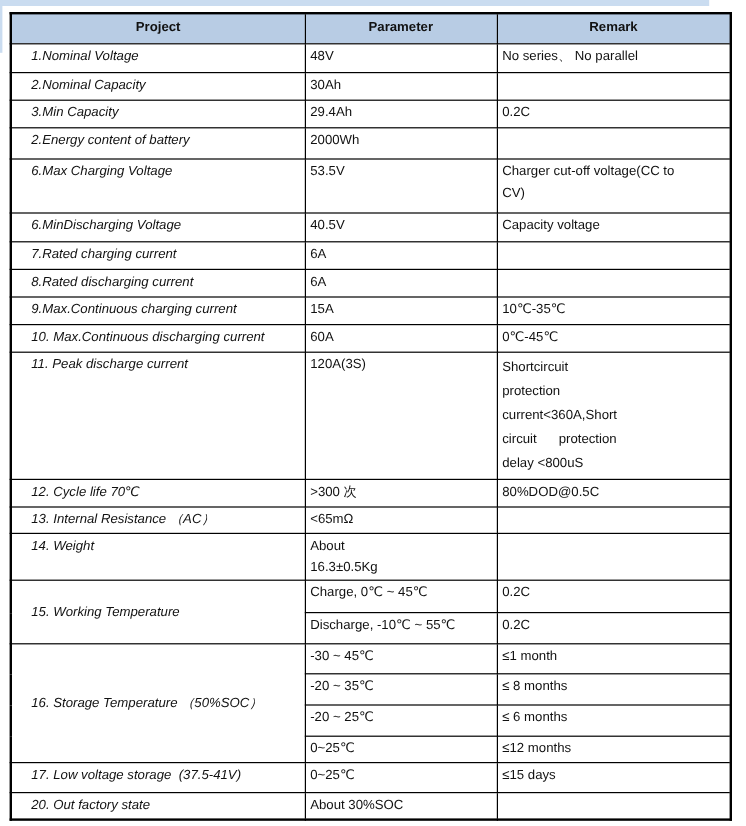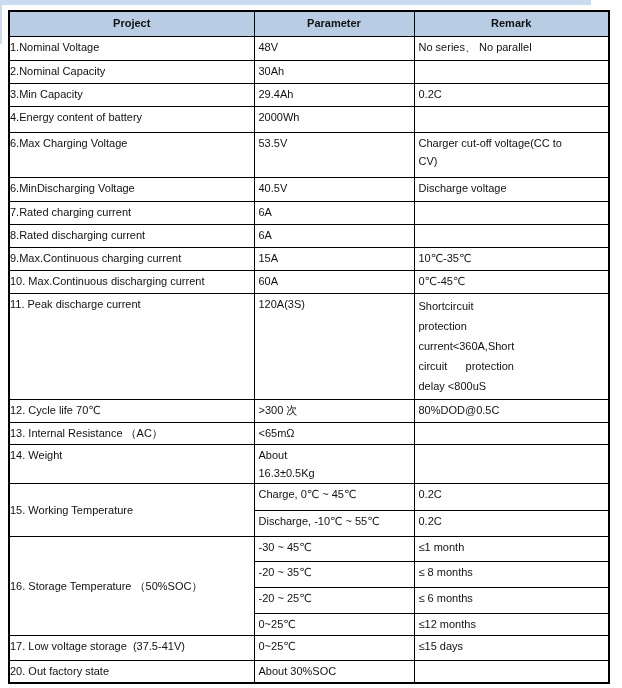--- a/index.html
+++ b/index.html
@@ -43,21 +43,21 @@
   }
   th {
     background: #b8cce4;
     font-weight: 700;
     text-align: center;
     vertical-align: middle;
     height: 20px;
     padding: 2px;
     margin-left: 44px;
   }
-  td.proj { padding-left: 0; }
+  td.proj { padding-left: 16px; font-style: italic; }
   td.merged { vertical-align: middle; }
   td.bold-remark { font-weight: 400; line-height: 1.82; }
 </style>
 </head>
 <body>
 
 <div class="top-strip"></div>
 <div class="left-strip"></div>
 
 <table class="spec">
@@ -83,34 +83,34 @@
       <td class="proj">2.Nominal Capacity</td>
       <td>30Ah</td>
       <td></td>
     </tr>
     <tr style="height:23px">
       <td class="proj">3.Min Capacity</td>
       <td>29.4Ah</td>
       <td>0.2C</td>
     </tr>
     <tr style="height:26px">
-      <td class="proj">4.Energy content of battery</td>
+      <td class="proj">2.Energy content of battery</td>
       <td>2000Wh</td>
       <td></td>
     </tr>
     <tr style="height:45px">
       <td class="proj">6.Max Charging Voltage</td>
       <td>53.5V</td>
       <td>Charger cut-off voltage(CC to
 CV)</td>
     </tr>
     <tr style="height:24px">
       <td class="proj">6.MinDischarging Voltage</td>
       <td>40.5V</td>
-      <td>Discharge voltage</td>
+      <td>Capacity voltage</td>
     </tr>
     <tr style="height:23px">
       <td class="proj">7.Rated charging current</td>
       <td>6A</td>
       <td></td>
     </tr>
     <tr style="height:23px">
       <td class="proj">8.Rated discharging current</td>
       <td>6A</td>
       <td></td>

